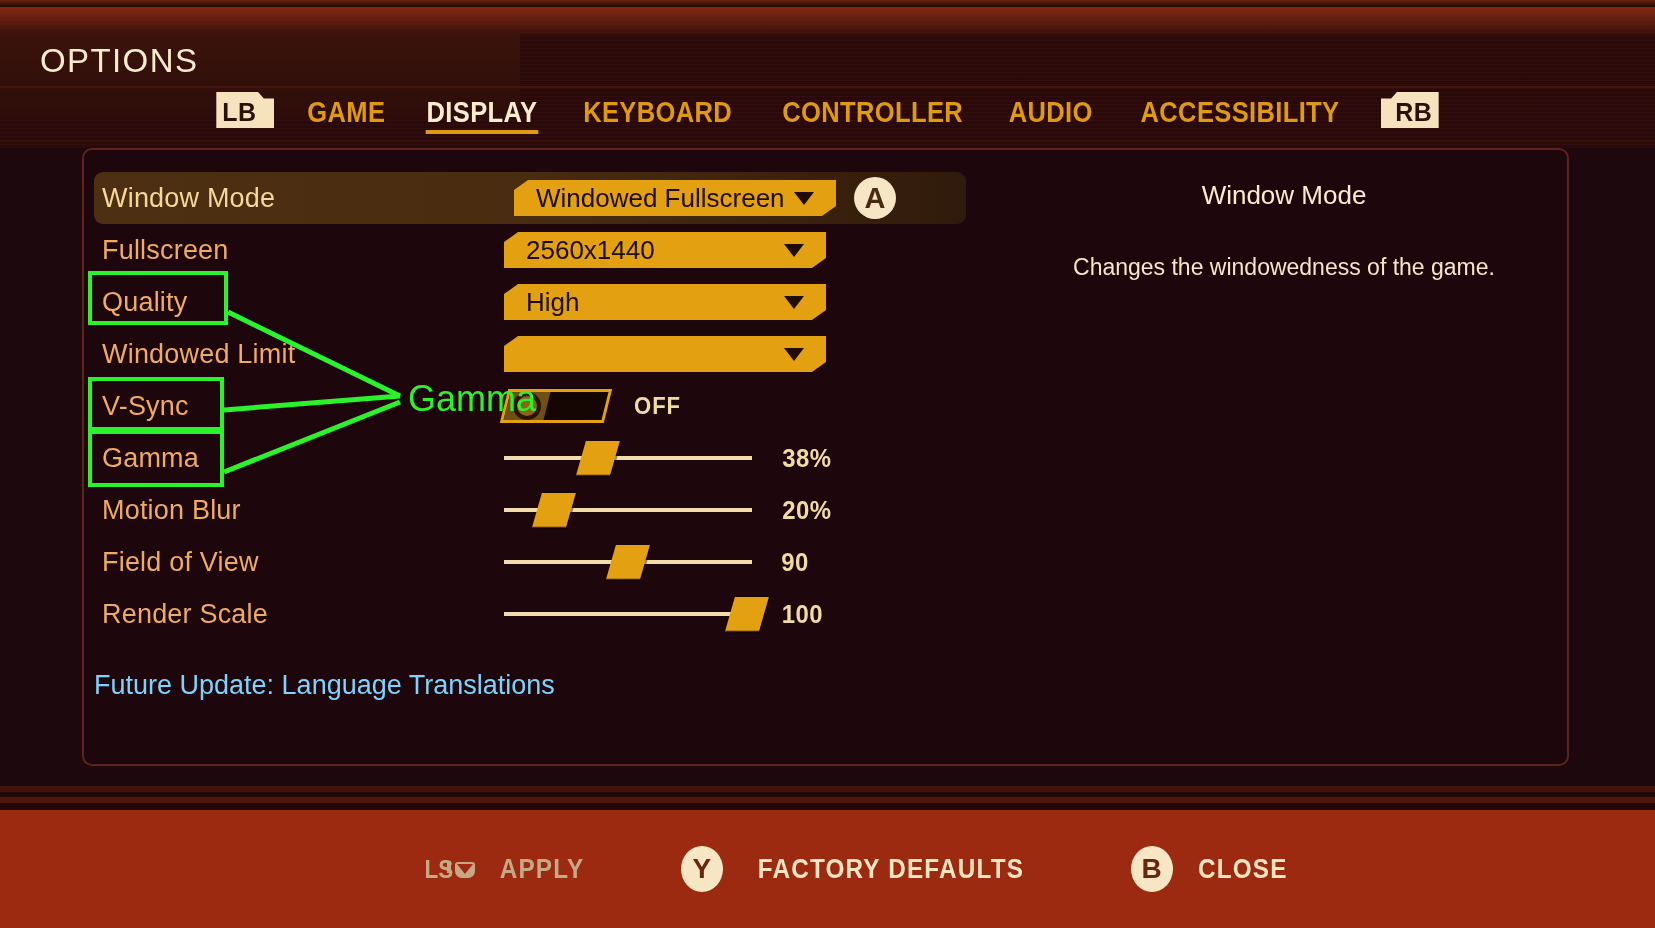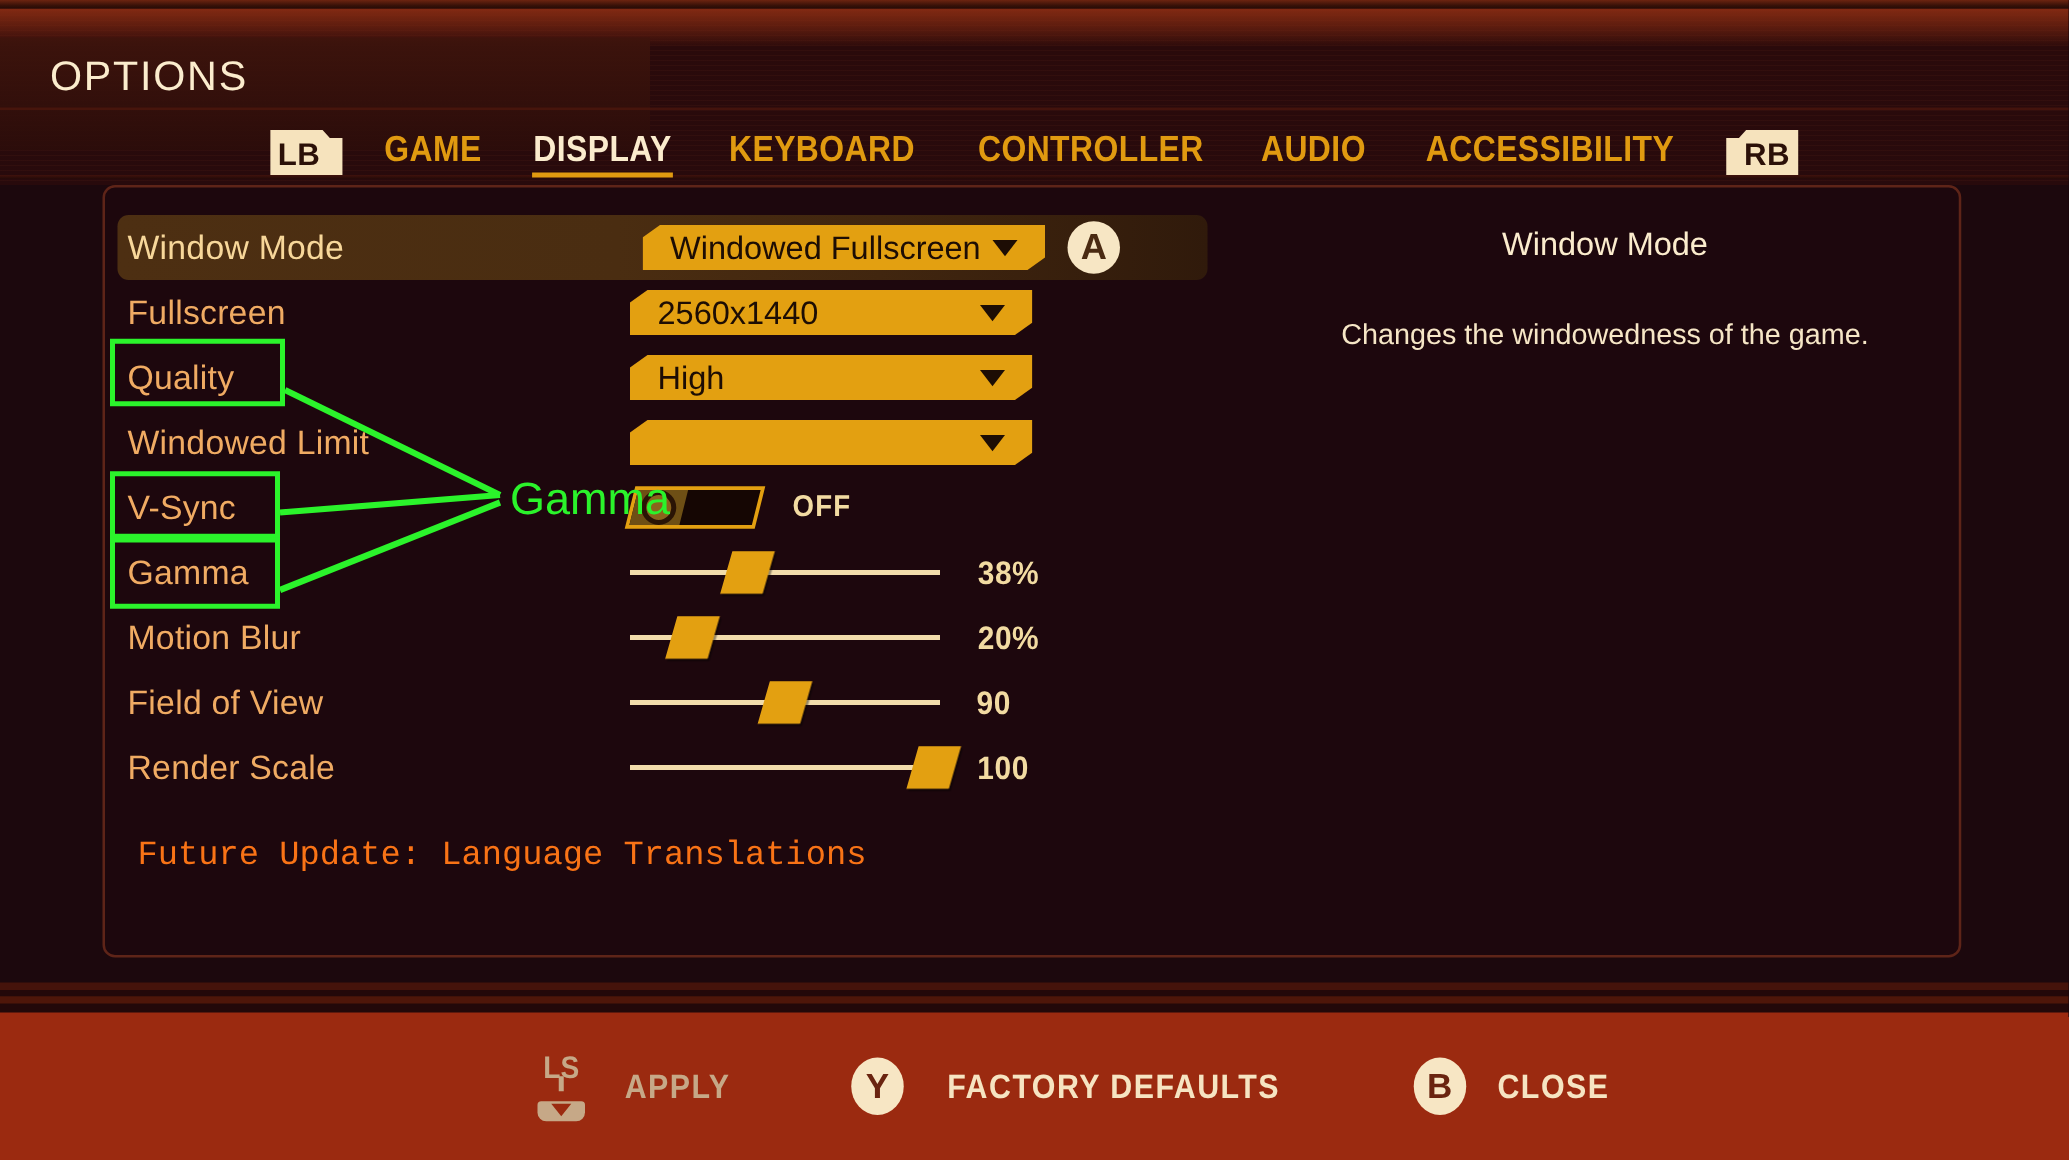--- a/index.html
+++ b/index.html
@@ -72,21 +72,21 @@
     font-weight: 400;
   }
 
   
   #tab-row {
     position: absolute;
     left: 0; top: 92px;
     width: 1655px;
     height: 48px;
     display: flex;
-    align-items: flex-end;
+    align-items: flex-start;
     justify-content: center;
     gap: 0px;
   }
   .shoulder {
     display: inline-flex;
     align-items: center;
     justify-content: center;
     height: 36px;
     min-width: 58px;
     padding: 0 8px 0 6px;
@@ -287,24 +287,24 @@
     color: #f2dba2;
     letter-spacing: 0.5px;
     font-family: "Liberation Sans Narrow", "Liberation Sans", sans-serif;
     transform: scaleX(0.92);
     white-space: nowrap;
   }
 
   
   #future-note {
     position: absolute;
-    left: 26px; top: 520px;
+    left: 10px; top: 520px;
     font-size: 27px;
-    color: #f97316;
-    font-family: Liberation Mono, monospace;
+    color: #7dd3fc;
+    font-family: Liberation Sans, sans-serif;
     white-space: nowrap;
   }
 
   
   #description-panel {
     position: absolute;
     left: 920px; top: 24px;
     width: 560px;
     text-align: center;
   }
@@ -390,21 +390,20 @@
     display: flex;
     align-items: center;
     justify-content: center;
     font-family: "Liberation Sans", sans-serif;
   }
 
   .glyph-stick {
     position: relative;
     width: 52px; height: 56px;
     display: flex;
-    flex-direction: column;
     align-items: center;
     justify-content: space-between;
   }
   .glyph-stick .ls-text {
     font-size: 25px;
     font-weight: 700;
     color: #c6a887;
     font-family: "Liberation Sans Narrow", "Liberation Sans", sans-serif;
     transform: scaleX(0.9);
     line-height: 26px;

